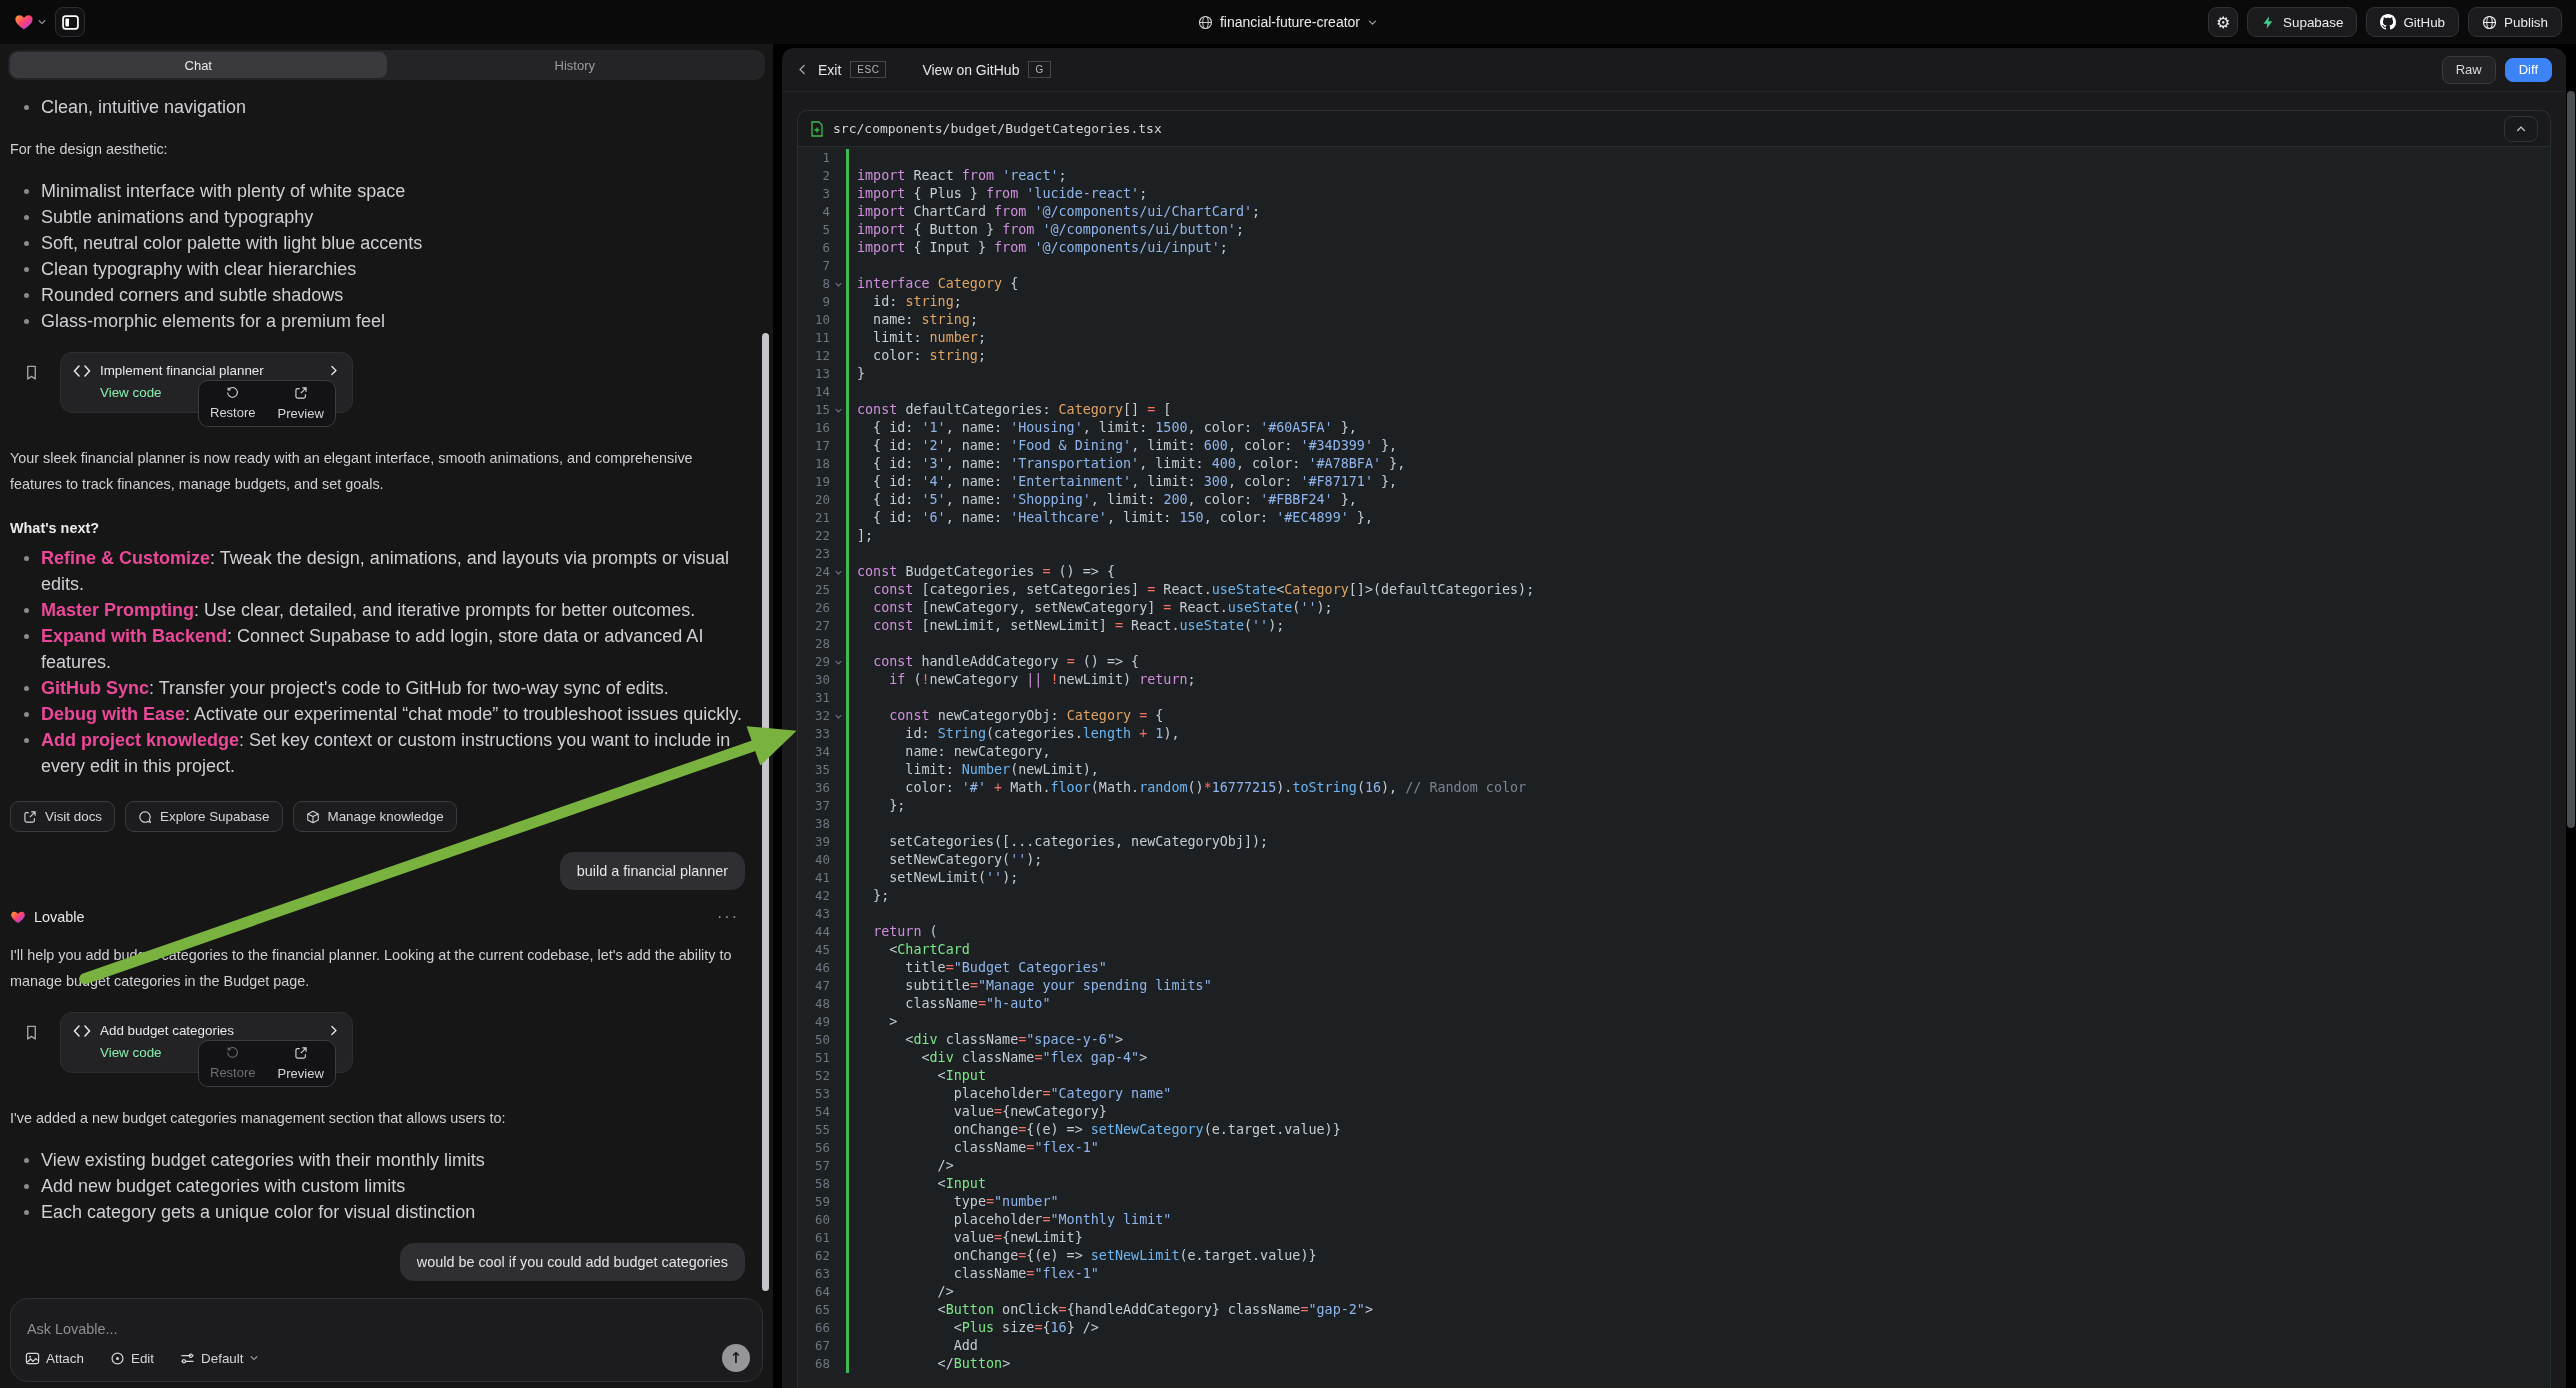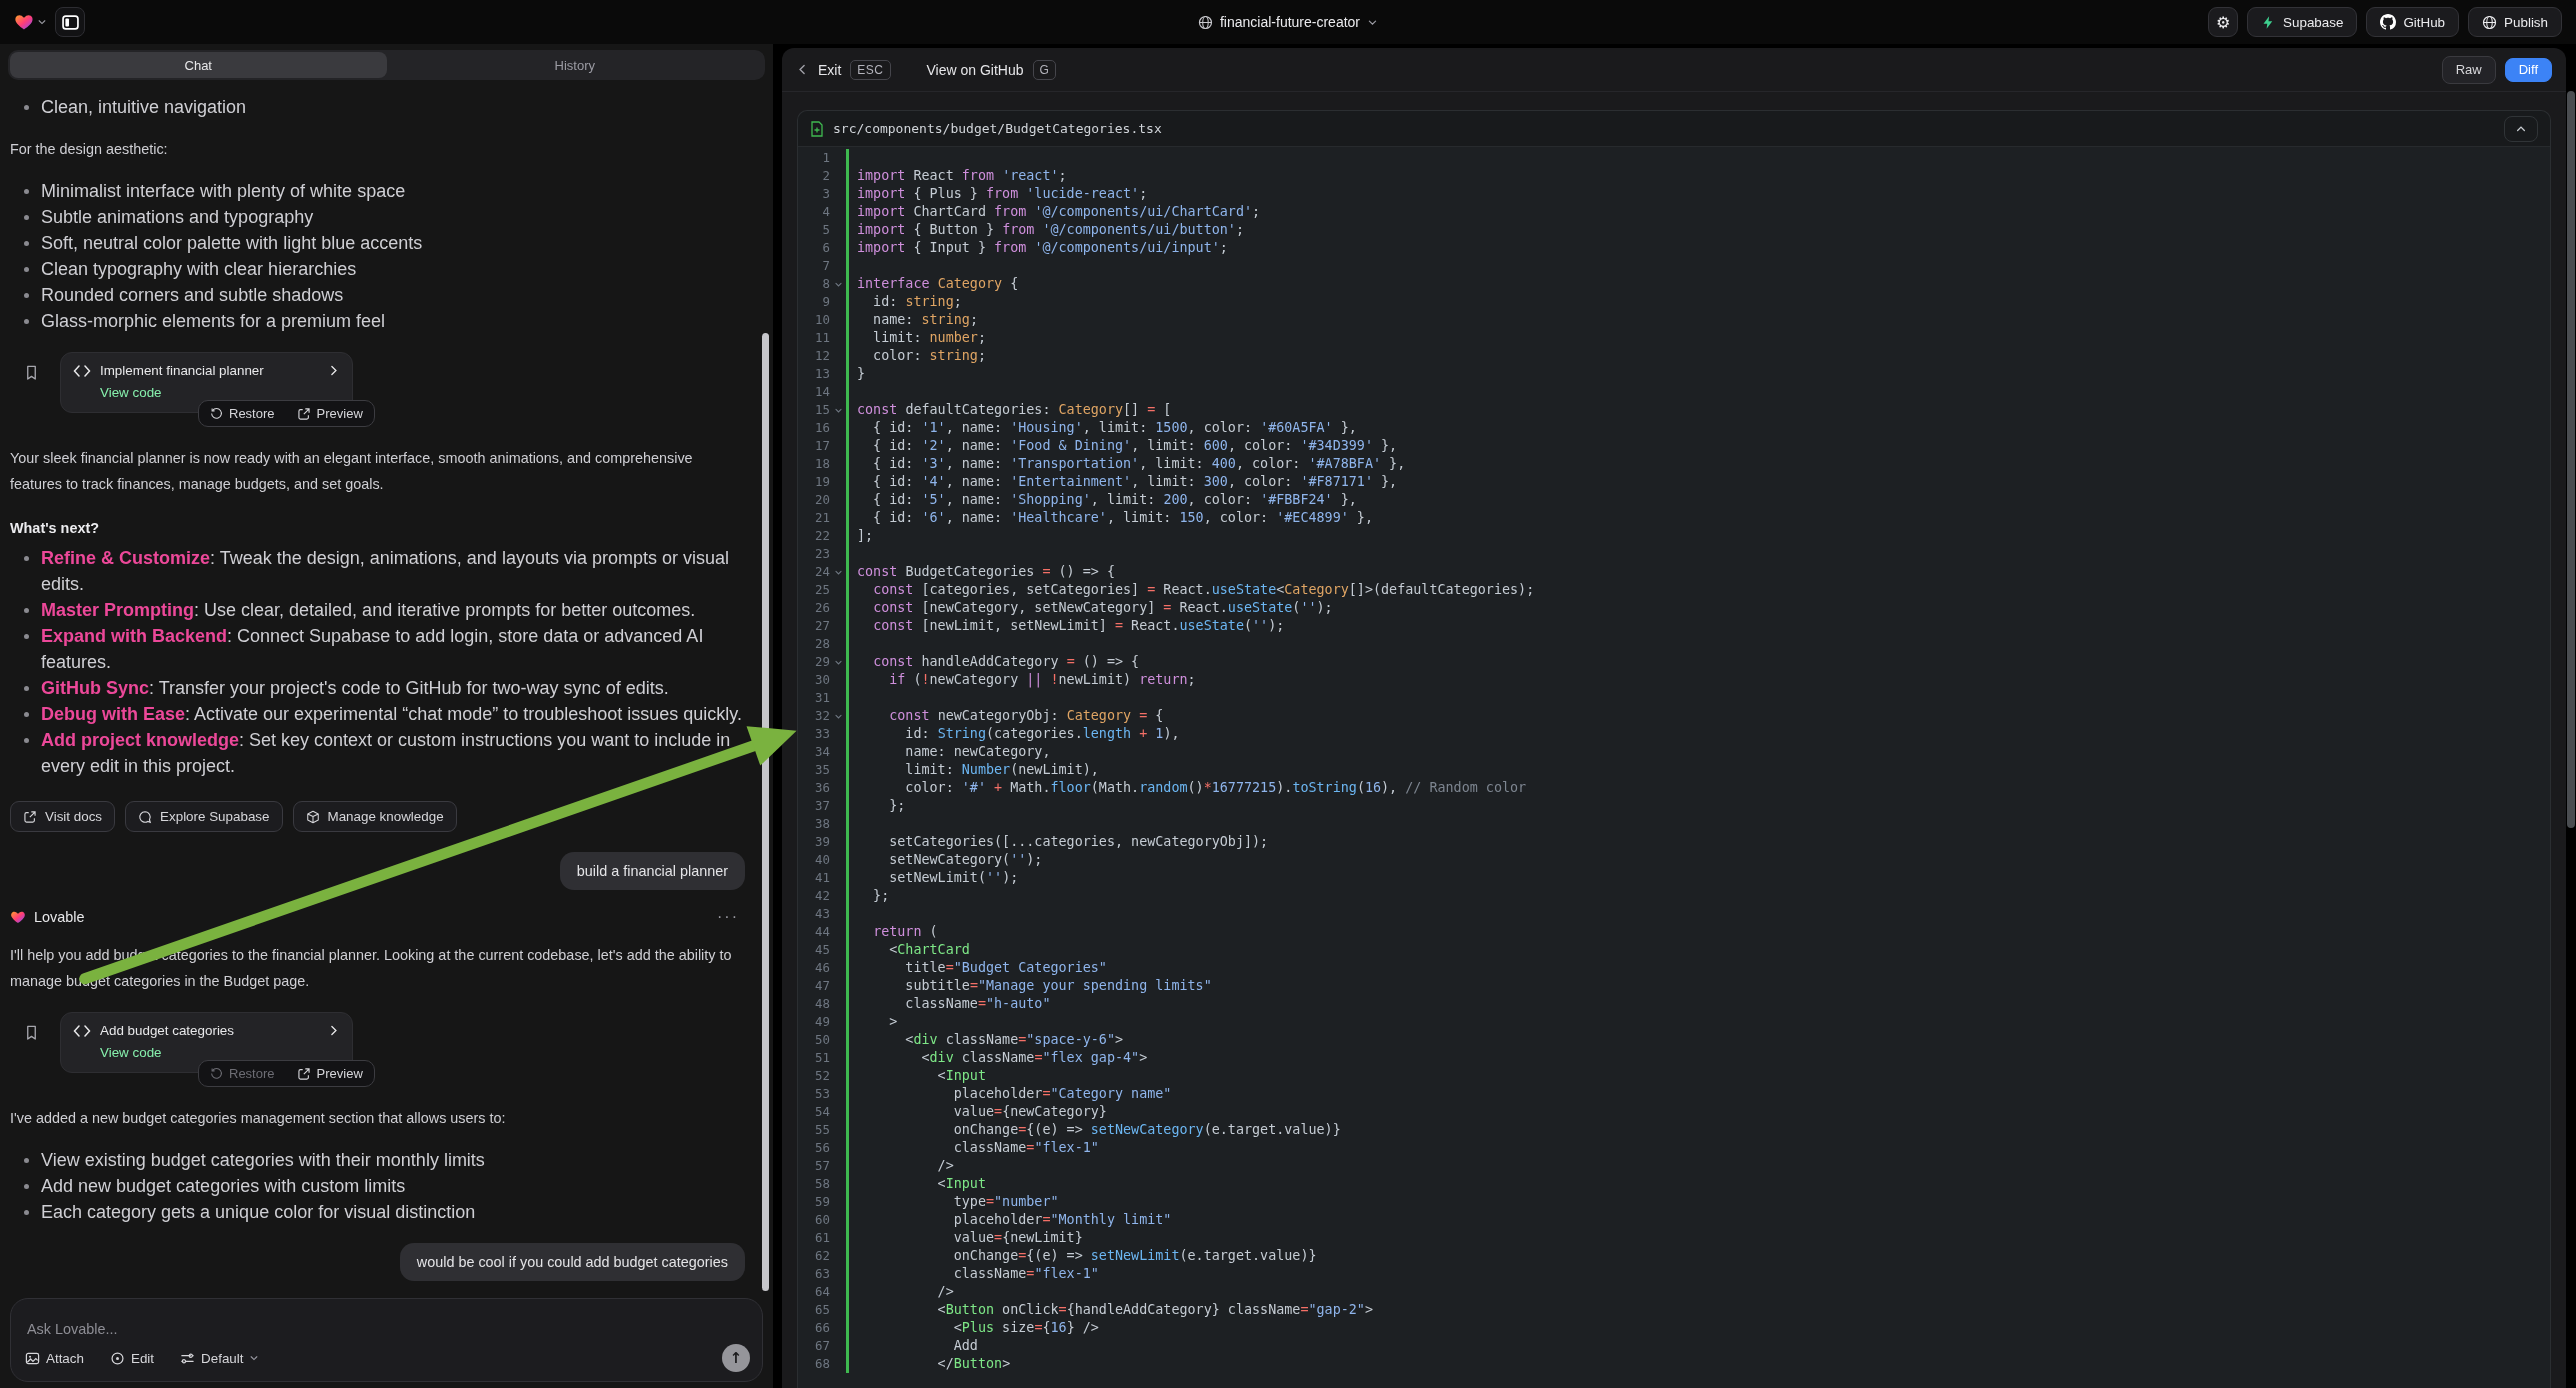--- a/index.html
+++ b/index.html
@@ -36,21 +36,21 @@
   .bullet .dot { width:5px; height:5px; border-radius:50%; background:#8a8a90; margin:11px 12px 0 14px; flex:none; }
   .bullet b { color:#ec4899; }
 
   .card-wrap { position:relative; margin:18px 0 32px 14px; width:329px; }
   .bm-icon { position:absolute; left:0; top:12px; color:#a7a7ae; }
   .action-card { margin-left:36px; width:293px; background:#232326; border:1px solid #2e2e32; border-radius:12px; padding:10px 12px 12px 12px; }
   .ac-row1 { display:flex; align-items:center; gap:9px; color:#e8e8ea; font-size:13.4px; }
   .ac-row1 .title { flex:1; }
   .ac-link { margin:7px 0 0 27px; font-size:13.4px; color:#86efac; }
   .rp-group { position:absolute; left:174px; bottom:-14px; display:flex; background:#131315; border:1px solid #3c3c41; border-radius:10px; overflow:hidden; }
-  .rp-btn { display:flex; align-items:center; gap:6px; padding:5px 11px; font-size:13px; color:#d6d6da; white-space:nowrap; }
+  .rp-btn { display:flex; align-items:center; gap:6px; padding:5px 11px; font-size:13px; color:#d6d6da; white-space:nowrap;flex-direction:column; }
   .rp-btn.dim { color:#6d6d74; }
 
   .chips { display:flex; gap:10px; margin:22px 0 20px 0; }
   .chip { display:flex; align-items:center; gap:8px; padding:7px 12px; background:#1c1c1f; border:1px solid #3a3a40; border-radius:9px; font-size:13.4px; color:#d6d6da; white-space:nowrap; }
   .chip svg { flex:none; }
 
   .user-row { display:flex; justify-content:flex-end; margin:18px 2px 18px 0; }
   .user-bubble { background:#2f2f33; border-radius:14px; padding:11px 17px; font-size:14.4px; color:#e4e4e7; max-width:558px; }
 
   .asst-header { display:flex; align-items:center; gap:8px; margin:16px 0 0 0; color:#e8e8ea; font-size:14.4px; }
@@ -60,21 +60,21 @@
   .input-placeholder { font-size:14.4px; color:#8e8e95; }
   .input-toolbar { position:absolute; left:14px; right:12px; bottom:9px; display:flex; align-items:center; gap:26px; font-size:13.4px; color:#d6d6da; }
   .tool-item { display:flex; align-items:center; gap:6px; }
   .send-btn { margin-left:auto; width:28px; height:28px; border-radius:50%; background:#95959a; color:#1b1b1d; display:flex; align-items:center; justify-content:center; font-size:15px; font-weight:bold; }
   .chat-scrollbar { position:absolute; right:4px; top:289px; width:7px; height:958px; background:#d6d6da; border-radius:4px; opacity:.92; }
 
   
   .code-panel { position:absolute; left:782px; right:10px; top:48px; bottom:0; background:#1a1a1c; border-radius:12px 12px 0 0; }
   .code-header { height:44px; display:flex; align-items:center; padding:0 14px; border-bottom:1px solid #26262a; }
   .hdr-left { display:flex; align-items:center; gap:9px; color:#e6e6e9; font-size:14px; }
-  .kbd { font-size:12px; padding:2px 6px; border:1px solid #45454b; border-radius:5px; color:#b4b4bc; letter-spacing:0.5px; }
+  .kbd { font-size:10px; padding:2px 6px; border:1px solid #45454b; border-radius:0; color:#b4b4bc; letter-spacing:0.5px; }
   .hdr-gap { width:18px; }
   .hdr-right { margin-left:auto; display:flex; align-items:center; gap:9px; }
   .raw-btn { height:28px; display:flex; align-items:center; padding:0 13px; background:#232327; border:1px solid #3a3a3f; border-radius:8px; font-size:13px; color:#d8d8dc; }
   .diff-btn { height:24px; display:flex; align-items:center; padding:0 13px; background:#3c83f6; border:1px solid #3c83f6; border-radius:8px; font-size:13px; color:#fff; }
 
   .file-card { position:absolute; left:15px; right:15px; top:62px; bottom:0; background:#1d2023; border:1px solid #2b2e31; border-bottom:none; border-radius:10px 10px 0 0; }
   .file-header { height:36px; display:flex; align-items:center; gap:9px; padding:0 12px; background:#181a1c; border-bottom:1px solid #272a2d; border-radius:10px 10px 0 0; }
   .file-path { font-family:"DejaVu Sans Mono", monospace; font-size:13px; color:#d1d5da; }
   .collapse-btn { margin-left:auto; width:34px; height:26px; border:1px solid #30343 7; border:1px solid #303437; border-radius:8px; display:flex; align-items:center; justify-content:center; color:#c9cdd2; }
 

